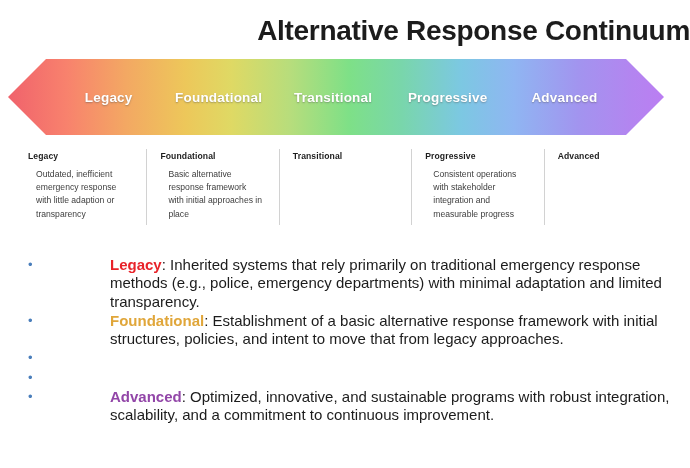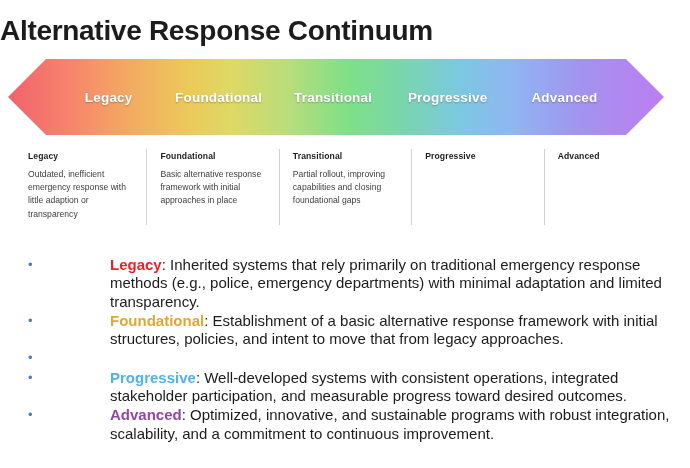--- a/index.html
+++ b/index.html
@@ -16,21 +16,21 @@
     height: 468px;
     background: #ffffff;
   }
 
   
   .title {
     position: absolute;
     top: 14px;
     left: 0;
     width: 690px;
-    text-align: left;
+    text-align: right;
     font-size: 28px;
     font-weight: bold;
     color: #1c1c1c;
     letter-spacing: -0.3px;
     line-height: 34px;
   }
 
   
   .arrow-wrap {
     position: absolute;
@@ -106,20 +106,21 @@
     font-size: 8.6px;
     font-weight: bold;
     color: #1d1d1d;
     margin-bottom: 7px;
     letter-spacing: 0.1px;
   }
   .desc-body {
     font-size: 8.6px;
     line-height: 13.2px;
     color: #3d3d3d;
+    margin-left: 8px;
   }
 
   
   .bullets {
     position: absolute;
     left: 28px;
     top: 256px;
     width: 655px;
   }
   .bullet-item {
@@ -172,24 +173,24 @@
     <div class="desc-cell">
       <div class="desc-title">Legacy</div>
       <div class="desc-body">Outdated, inefficient emergency response with little adaption or transparency</div>
     </div>
     <div class="desc-cell">
       <div class="desc-title">Foundational</div>
       <div class="desc-body">Basic alternative response framework with initial approaches in place</div>
     </div>
     <div class="desc-cell">
       <div class="desc-title">Transitional</div>
-      <div class="desc-body">Partial rollout, improving capabilities and closing foundational gaps</div>
     </div>
     <div class="desc-cell">
       <div class="desc-title">Progressive</div>
+      <div class="desc-body">Consistent operations with stakeholder integration and measurable progress</div>
     </div>
     <div class="desc-cell">
       <div class="desc-title">Advanced</div>
     </div>
   </div>
 
   <div class="bullets">
 
     <div class="bullet-item">
       <span class="bullet-dot">•</span>
@@ -204,21 +205,20 @@
     </div>
 
     <div class="bullet-item">
       <span class="bullet-dot">•</span>
       <span class="bullet-gap"></span>
     </div>
 
     <div class="bullet-item">
       <span class="bullet-dot">•</span>
       <span class="bullet-gap"></span>
-      <span class="bullet-text"><span class="stage-name s-progressive">Progressive</span><span>: </span><span>Well-developed systems with consistent operations, integrated stakeholder participation, and measurable progress toward desired outcomes.</span></span>
     </div>
 
     <div class="bullet-item">
       <span class="bullet-dot">•</span>
       <span class="bullet-gap"></span>
       <span class="bullet-text"><span class="stage-name s-advanced">Advanced</span><span>: </span><span>Optimized, innovative, and sustainable programs with robust integration, scalability, and a commitment to continuous improvement.</span></span>
     </div>
 
   </div>
 </div>

